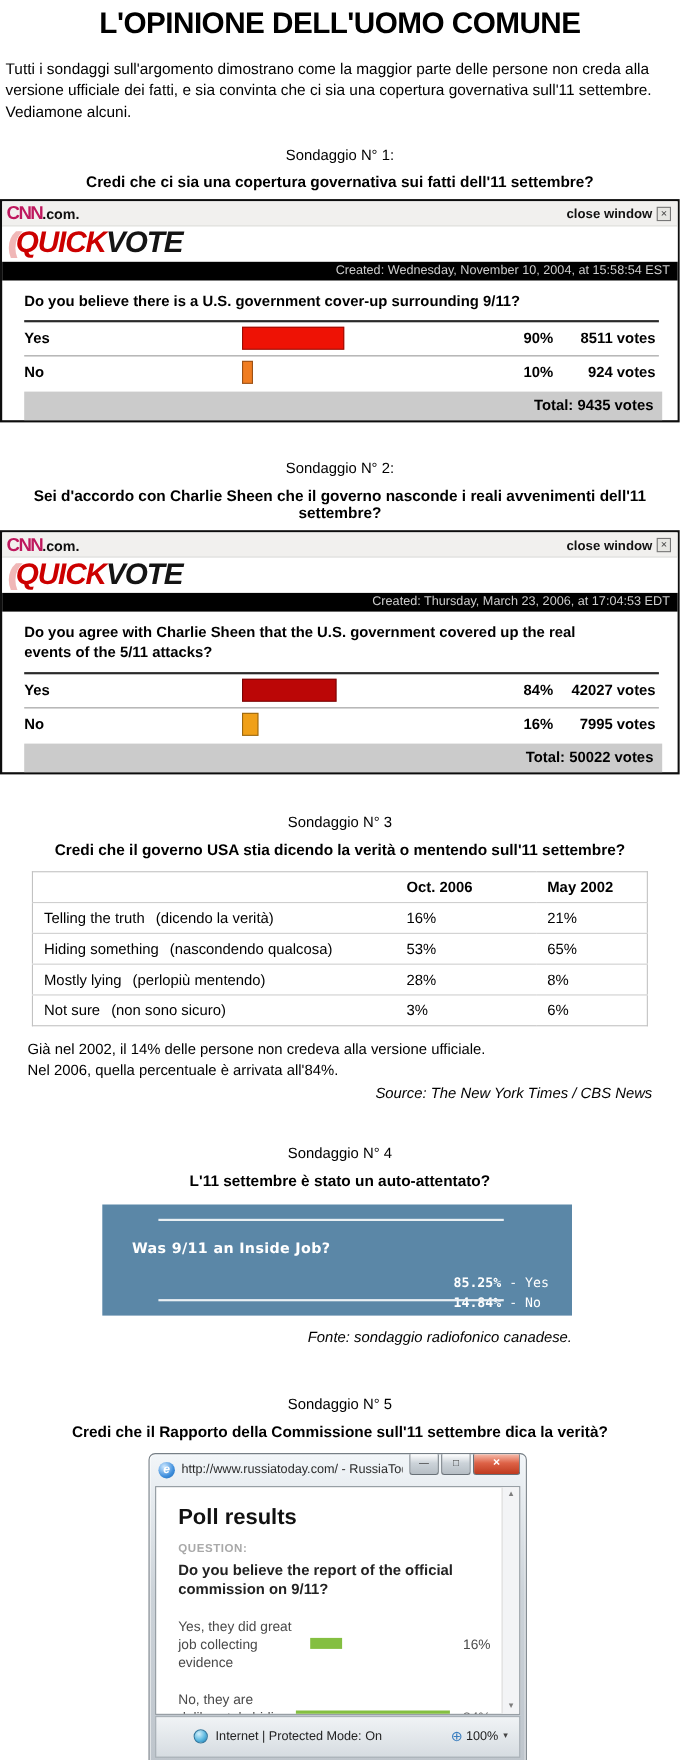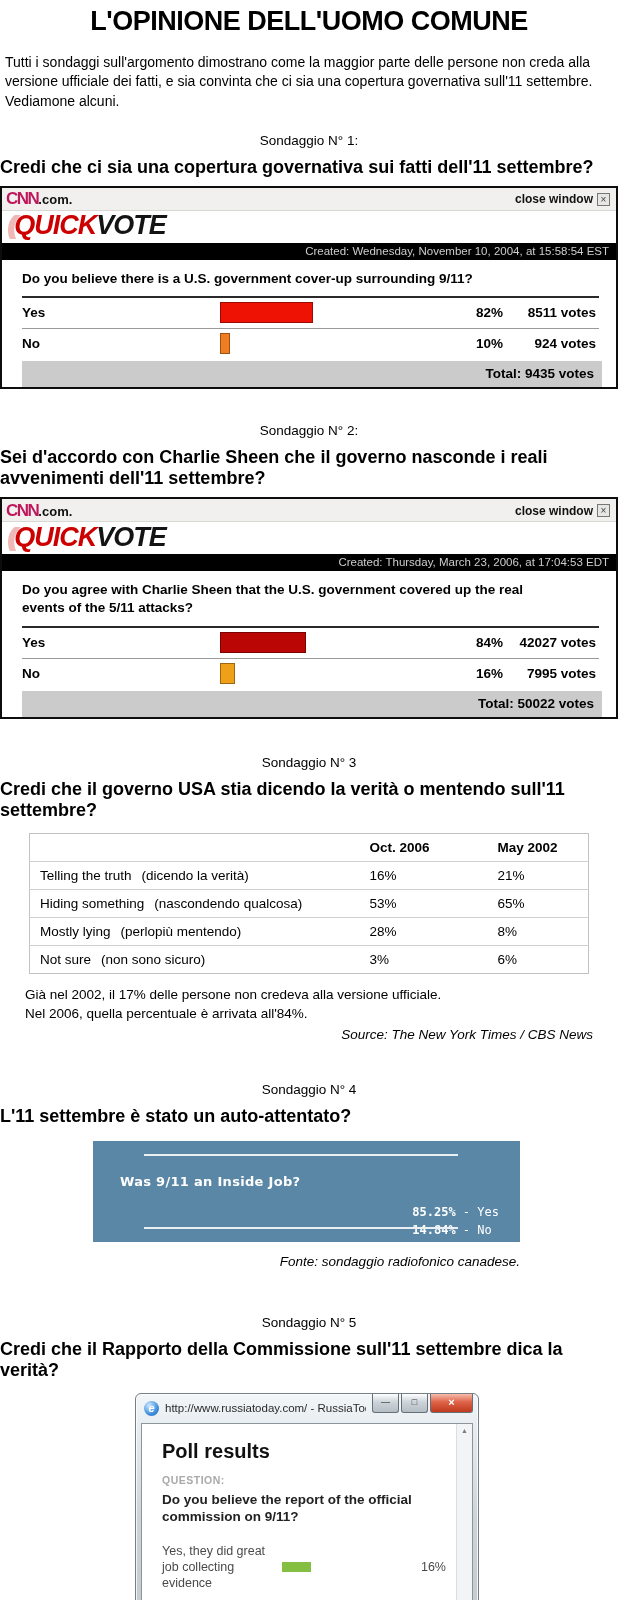--- a/index.html
+++ b/index.html
@@ -5,21 +5,21 @@
   * { box-sizing: border-box; }
   html,body { margin:0; padding:0; background:#fff; }
   body { width:618px; font-family:"Liberation Sans", sans-serif; color:#000; }
 
   .page { width:618px; overflow:hidden; }
 
   .page-title { font-size:27px; font-weight:bold; text-align:center; margin:6px 0 0 0; letter-spacing:-0.5px; }
   .intro { font-size:14px; line-height:1.38; margin:16px 4px 0 5px; }
 
   .sec-label { text-align:center; font-size:13.5px; font-weight:normal; }
-  .sec-question { font-size:18px; font-weight:bold; margin-top:9px; }
+  .sec-question { text-align:center; font-size:14px; font-weight:bold; margin-top:9px; }
   #sec1-label { margin-top:22px; }
   #sec2-label { margin-top:34px; }
   #sec3-label { margin-top:36px; }
   #sec4-label { margin-top:40px; }
   #sec5-label { margin-top:46px; }
 
   
   .cnn-panel { border:2px solid #0d0d0d; margin-top:8px; background:#fff; }
   .cnn-header { background:#f1f0ee; border-bottom:1px solid #d8d8d4; display:flex; align-items:center; justify-content:space-between; padding:3px 6px 2px 4px; height:23px; }
   .cnn-logo { display:flex; align-items:baseline; }
@@ -118,21 +118,21 @@
     <div class="quickvote">
       <span class="qv-ghost">((</span>
       <span class="qv-text"><span class="qv-quick">QUICK</span><span class="qv-vote">VOTE</span></span>
     </div>
     <div class="created-bar">Created: Wednesday, November 10, 2004, at 15:58:54 EST</div>
     <div class="cnn-question">Do you believe there is a U.S. government cover-up surrounding 9/11?</div>
     <div class="cnn-sep"></div>
     <div class="cnn-row">
       <span class="lbl">Yes</span>
       <span class="bar" style="width: 93px; background-color: rgb(238, 18, 5);"></span>
-      <span class="pct">82%</span>
+      <span class="pct">90%</span>
       <span class="votes">8511 votes</span>
     </div>
     <div class="cnn-rowsep"></div>
     <div class="cnn-row">
       <span class="lbl">No</span>
       <span class="bar" style="width: 10px; background-color: rgb(240, 125, 33);"></span>
       <span class="pct">10%</span>
       <span class="votes">924 votes</span>
     </div>
     <div class="cnn-total">Total: 9435 votes</div>
@@ -202,21 +202,21 @@
     </tr>
     <tr>
       <td><span>Not sure</span><span class="lbl-it">(non sono sicuro)</span></td>
       <td>3%</td>
       <td>6%</td>
     </tr>
   </tbody>
     </table>
 
   <div class="poll3-notes">
-    <div>Già nel 2002, il 17% delle persone non credeva alla versione ufficiale.</div>
+    <div>Già nel 2002, il 14% delle persone non credeva alla versione ufficiale.</div>
     <div>Nel 2006, quella percentuale è arrivata all'84%.</div>
   </div>
   <div class="poll3-source">Source: The New York Times / CBS News</div>
 
   <div class="sec-label" id="sec4-label">Sondaggio N° 4</div>
   <div class="sec-question">L'11 settembre è stato un auto-attentato?</div>
 
   <div class="blue-box" style="background-color: rgb(91, 135, 167);">
     <div class="blue-line bl-top"></div>
     <div class="blue-q">Was 9/11 an Inside Job?</div>

